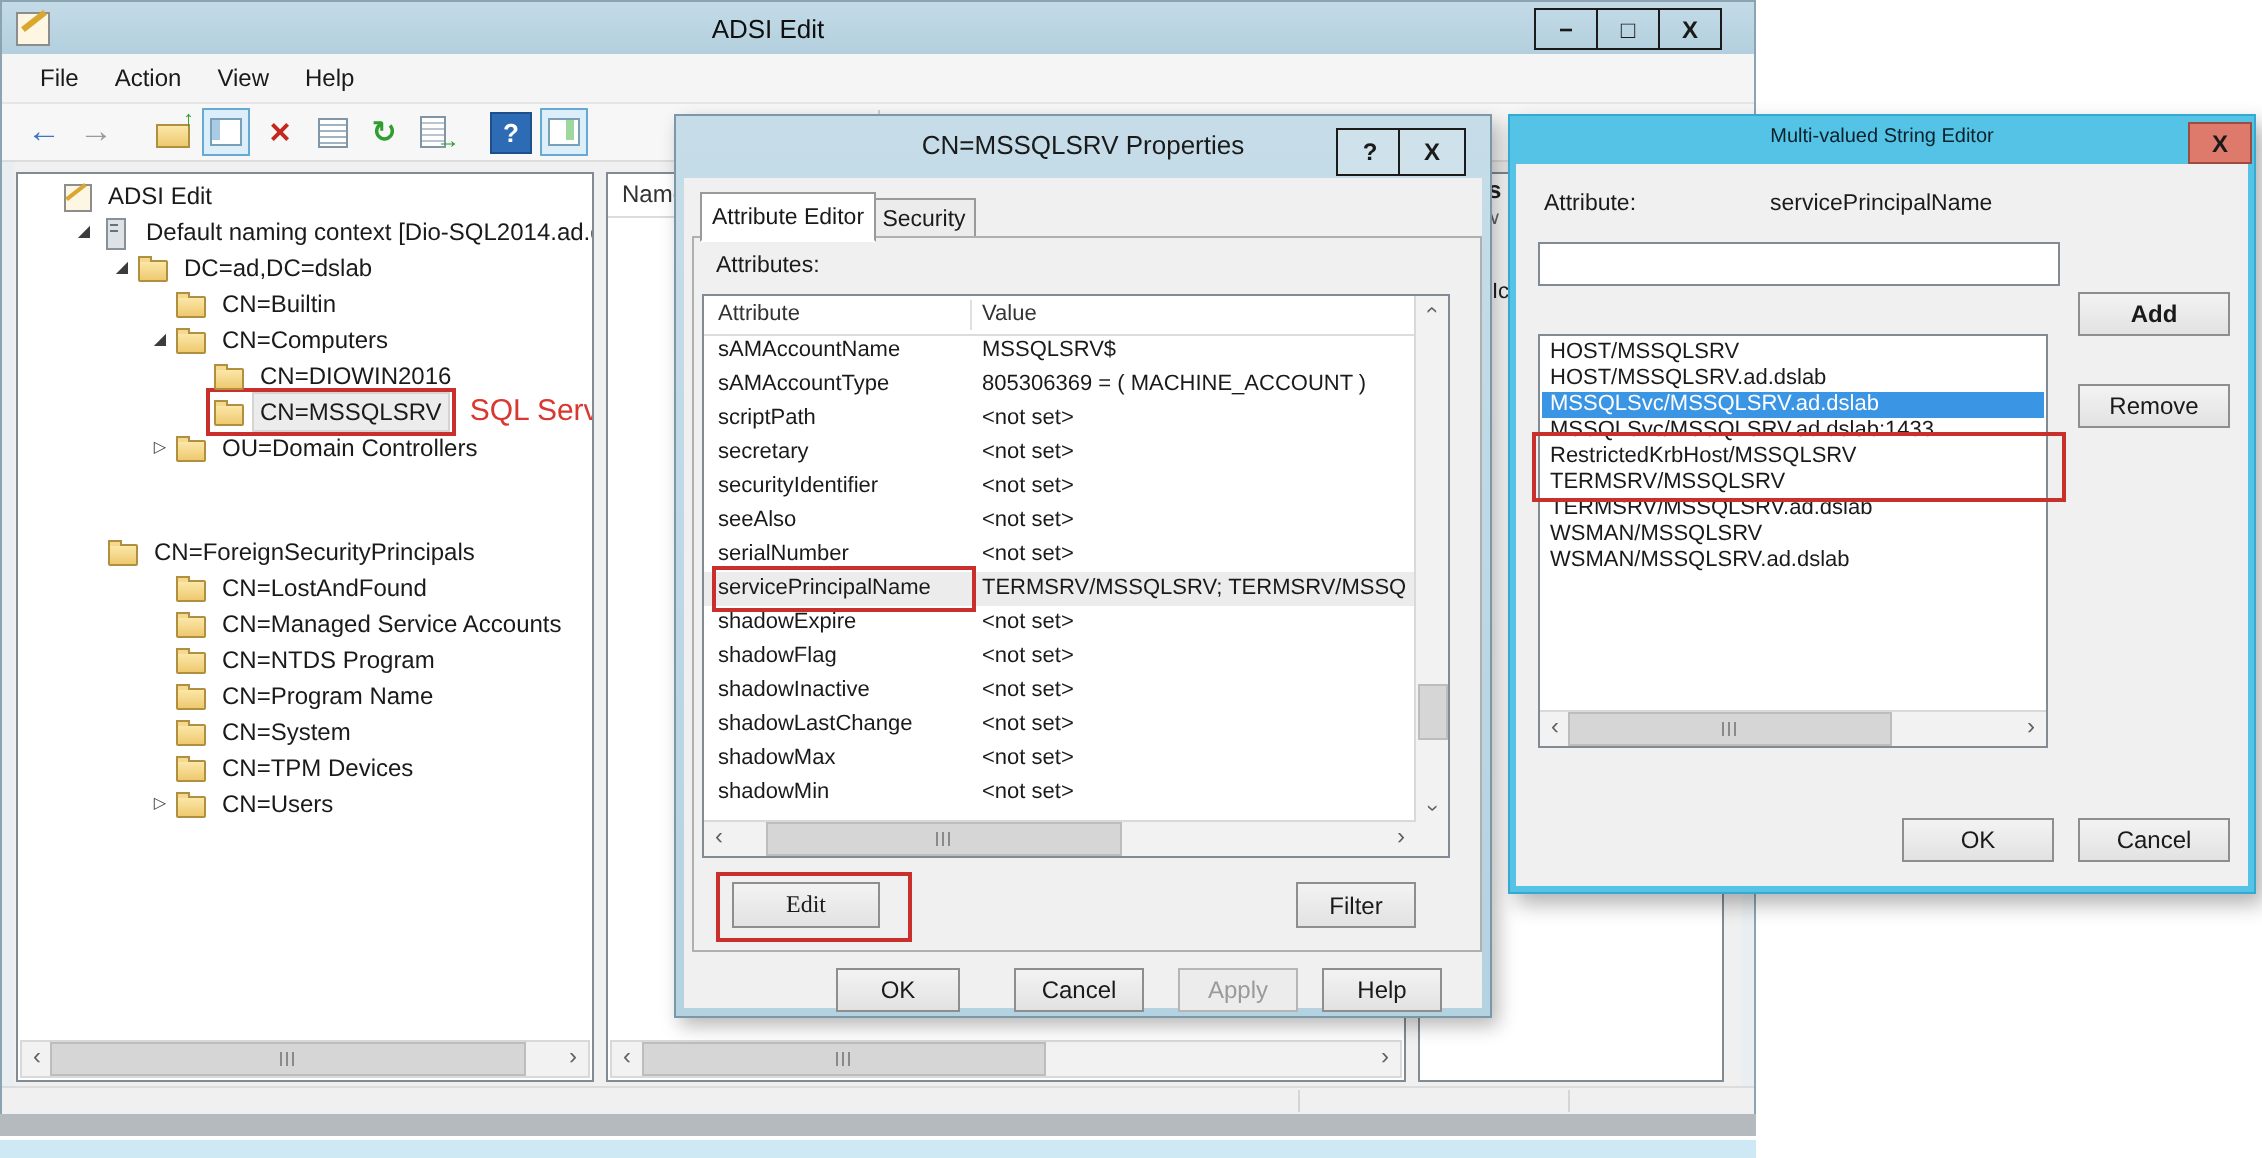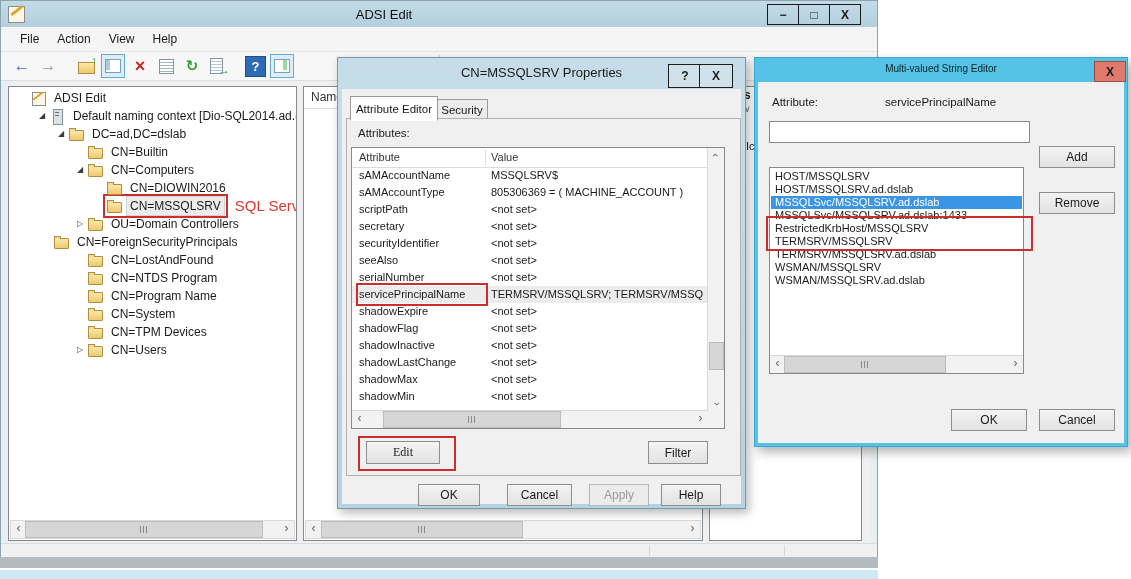--- a/index.html
+++ b/index.html
@@ -296,38 +296,46 @@
 
         <div class="trow" style="padding-left: 65px;">
           <span class="exp">▷</span>
           <span class="sel-wrap">
             <span class="tico ico-folder"></span>
             <span class="tlab">OU=Domain Controllers</span>
           </span>
 
         </div>
 
-        <div class="trow" style="padding-left: 31px;">
+        <div class="trow" style="padding-left: 31px; margin-top: 34px;">
           <span class="exp"></span>
           <span class="sel-wrap">
             <span class="tico ico-folder"></span>
             <span class="tlab">CN=ForeignSecurityPrincipals</span>
           </span>
 
         </div>
 
         <div class="trow" style="padding-left: 65px;">
           <span class="exp"></span>
           <span class="sel-wrap">
             <span class="tico ico-folder"></span>
             <span class="tlab">CN=LostAndFound</span>
           </span>
 
         </div>
 
+        <div class="trow" style="padding-left: 65px;">
+          <span class="exp"></span>
+          <span class="sel-wrap">
+            <span class="tico ico-folder"></span>
+            <span class="tlab">CN=Managed Service Accounts</span>
+          </span>
+
+        </div>
 
         <div class="trow" style="padding-left: 65px;">
           <span class="exp"></span>
           <span class="sel-wrap">
             <span class="tico ico-folder"></span>
             <span class="tlab">CN=NTDS Program</span>
           </span>
 
         </div>
 
@@ -514,21 +522,21 @@
   <div class="abs dlg-mve">
     <div class="dtitle">Multi-valued String Editor</div>
     <span class="mve-close">X</span>
     <div class="body"></div>
 
     <span class="lbl" style="left:17px;top:38px;text-align:right;">Attribute:</span>
     <span class="lbl" style="left:130px;top:38px;">servicePrincipalName</span>
 
     <span class="lbl" style="left:17px;top:72px;">Value to add:</span>
     <input class="mve-input" value="" style="">
-    <div class="btn" style="left:284px;top:88px;width:74px;height:20px;">Add</div>
+    <div class="btn" style="left:284px;top:88px;width:74px;height:20px;font-weight:bold;">Add</div>
 
     <span class="lbl" style="left:17px;top:122px;">Values:</span>
     <div class="vlistbox">
       <div class="vlist">
 
           <div class="vrow">HOST/MSSQLSRV</div>
 
           <div class="vrow">HOST/MSSQLSRV.ad.dslab</div>
 
           <div class="vrow sel">MSSQLSvc/MSSQLSRV.ad.dslab</div>

